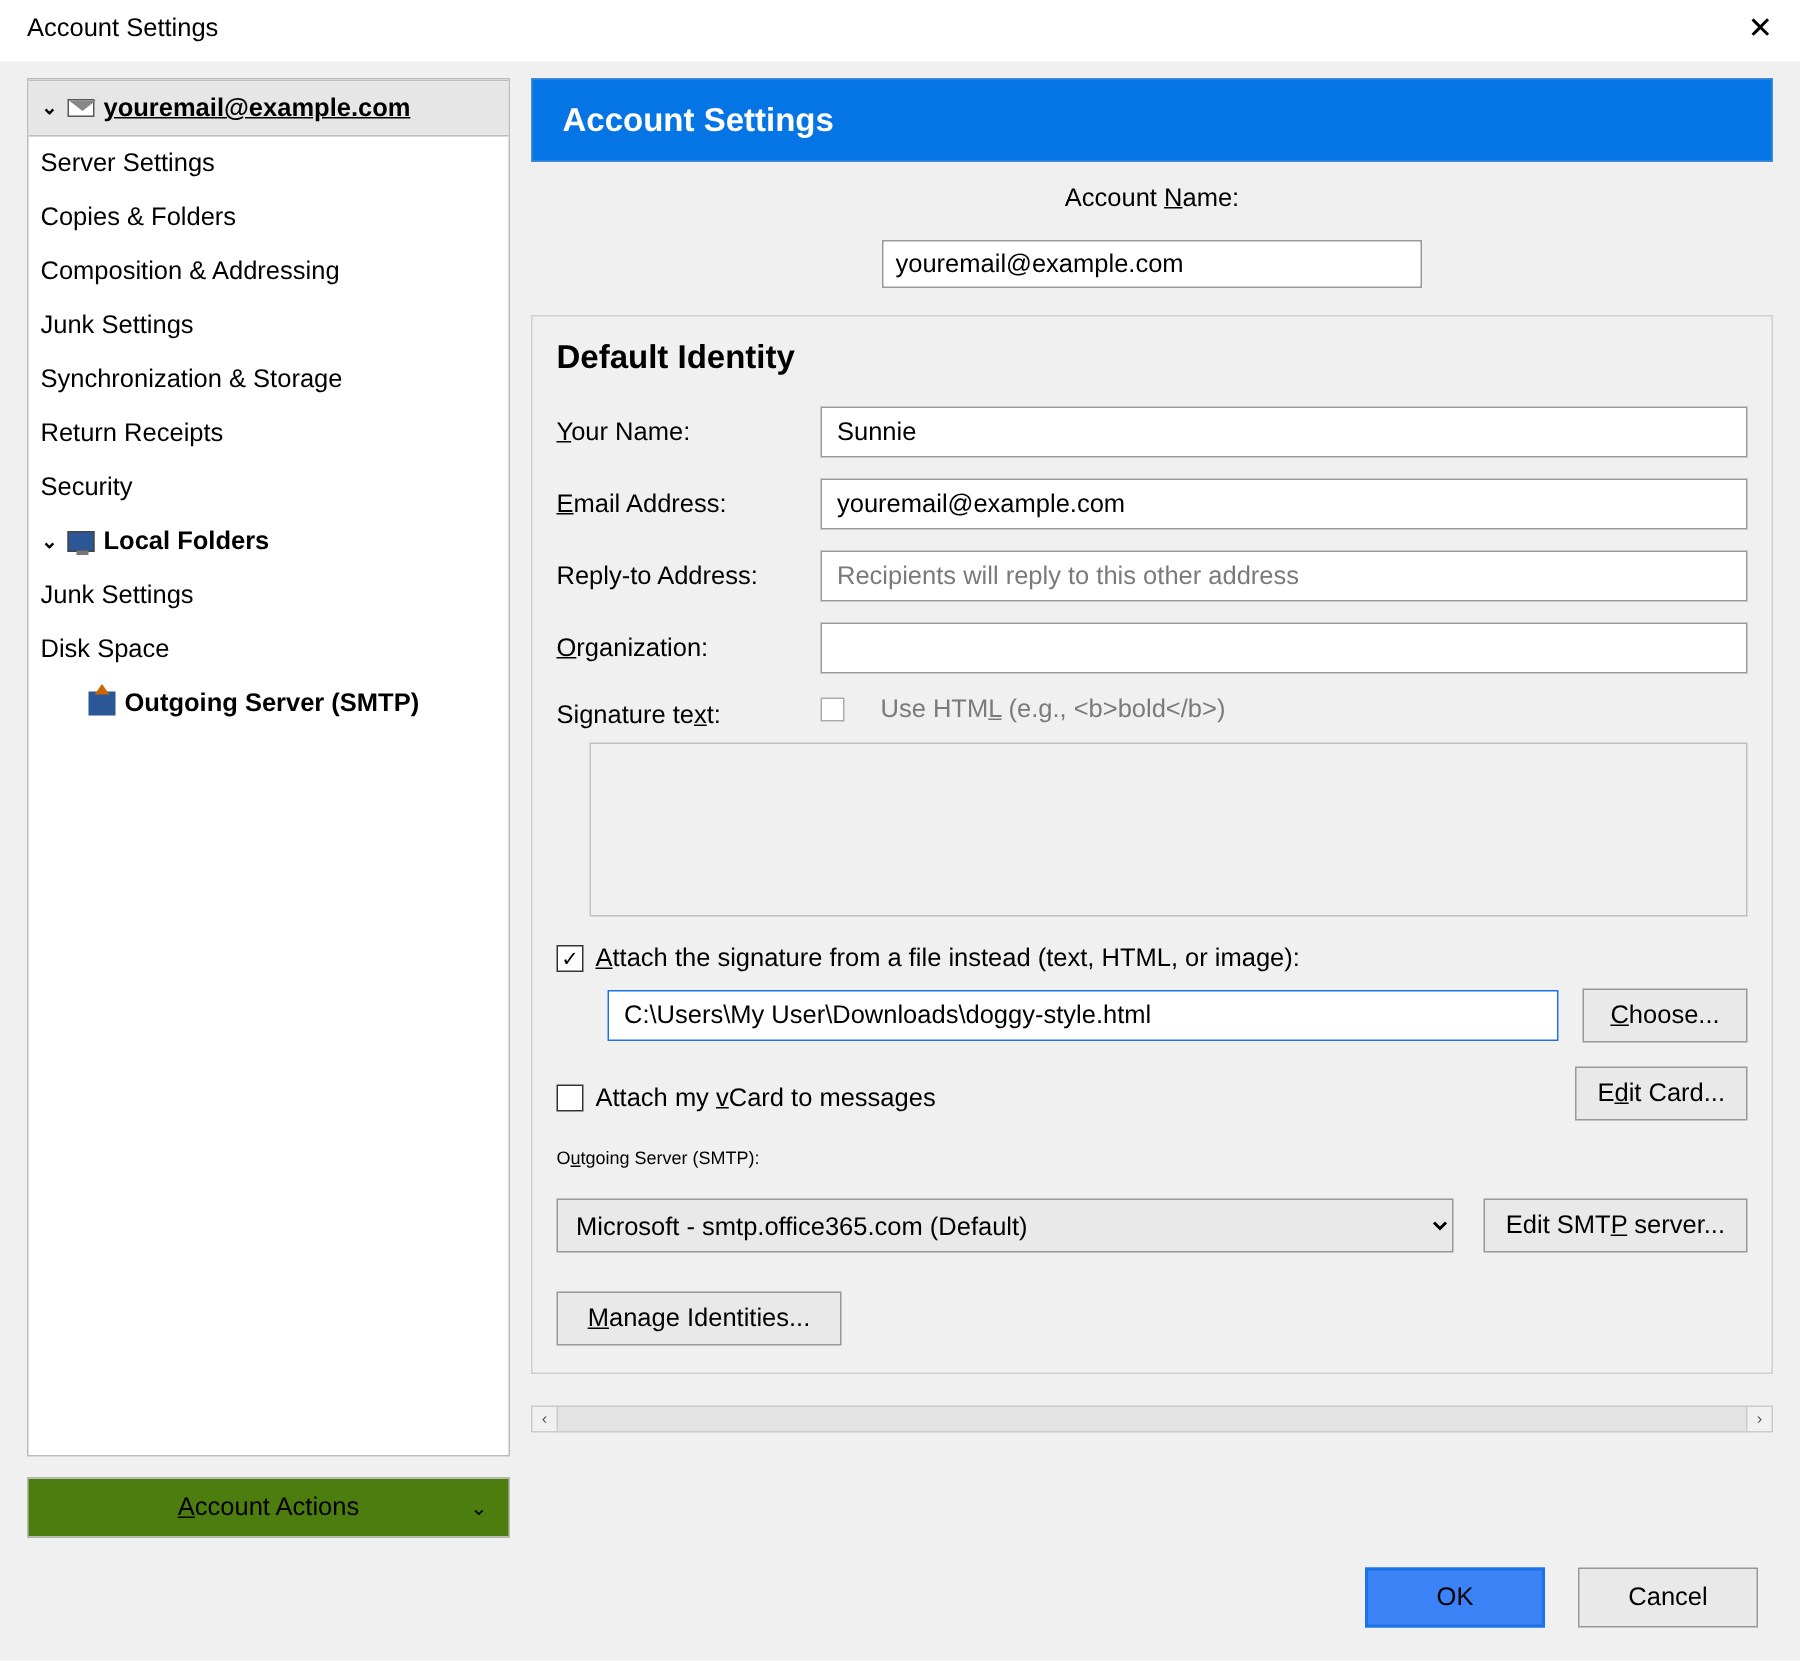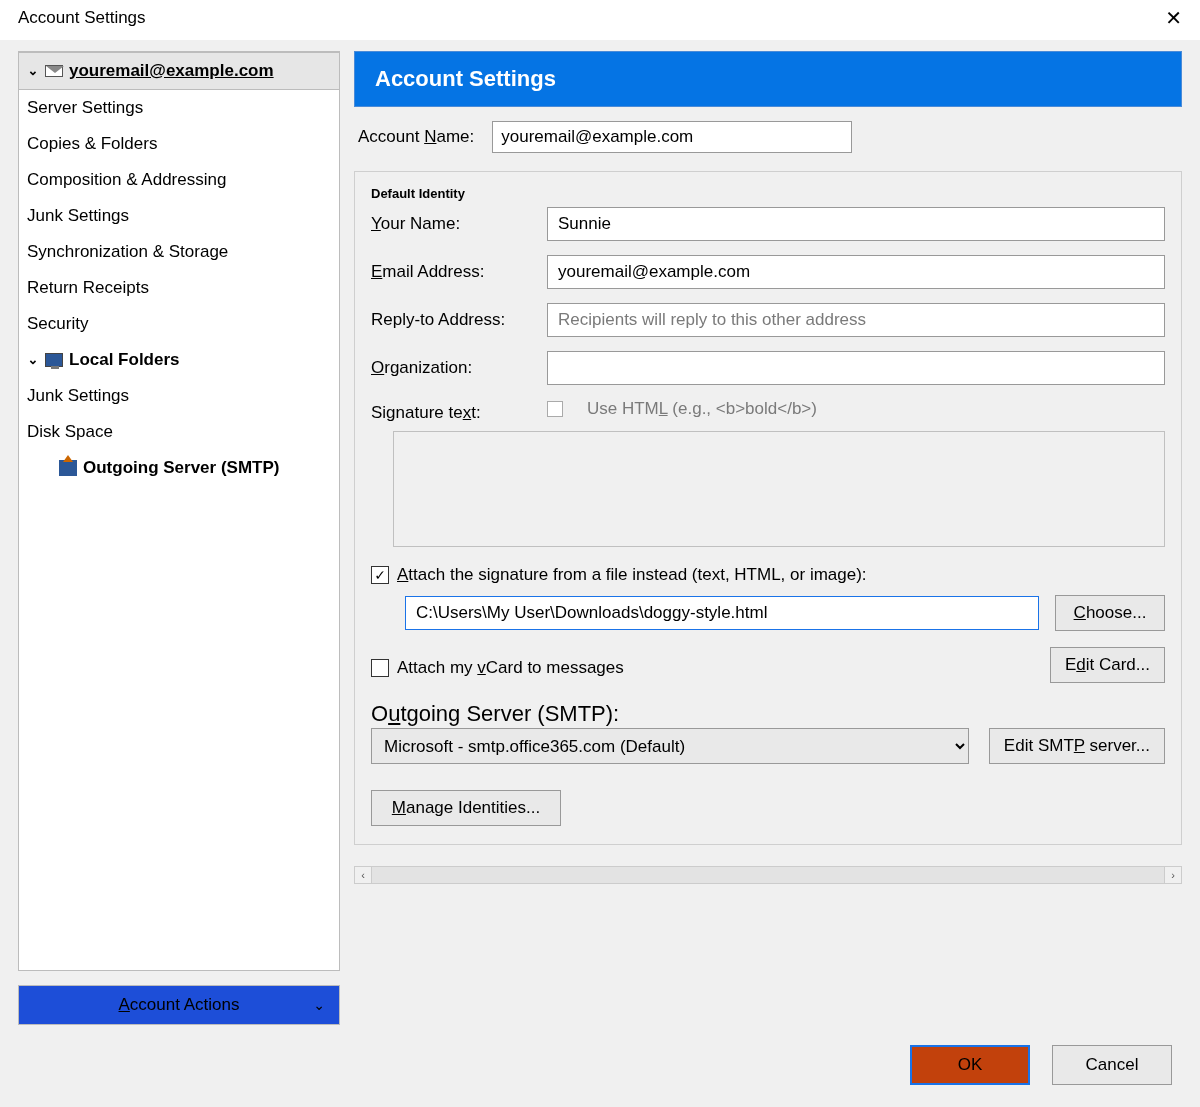--- a/index.html
+++ b/index.html
@@ -106,21 +106,21 @@
   .smtp-icon::after {
     content:"";
     position:absolute; left:4px; top:-5px;
     width:0;height:0;
     border-left:5px solid transparent;
     border-right:5px solid transparent;
     border-bottom:7px solid #cc6600;
   }
   .account-actions {
     margin-top: 14px;
-    background: #1d4ed8;
+    background: #4d7c0f;
     border: 1px solid #bcbcbc;
     height: 40px;
     display: flex;
     align-items: center;
     justify-content: center;
     position: relative;
     font-size: 17px;
   }
   .account-actions .dd {
     position: absolute; right: 14px; font-size: 14px;
@@ -141,33 +141,34 @@
     font-weight: 700;
     padding: 14px 20px;
     border: 1px solid #4a8bd8;
   }
   .acct-name-row {
     display: flex;
     align-items: center;
     gap: 18px;
     padding: 14px 4px 18px 4px;
     font-size: 17px;
+    flex-direction: column;
   }
   .acct-name-row input {
     width: 360px; height: 32px;
     border: 1px solid #999; padding: 2px 8px;
     font-size: 17px; font-family: inherit;
   }
   .identity-panel {
     border: 1px solid #cfcfcf;
     background: #f0f0f0;
     padding: 14px 16px 18px 16px;
   }
   .identity-panel h3 {
-    margin: 0 0 6px 0; font-size: 13px; font-weight: 700;
+    margin: 0 0 20px 0; font-size: 22px; font-weight: 700;
   }
   .identity-panel .desc {
     font-size: 17px; margin-bottom: 18px; line-height: 1.4;
   }
   .form-row {
     display: flex;
     align-items: center;
     margin-bottom: 14px;
   }
   .form-row .lbl {
@@ -205,21 +206,21 @@
   .btn {
     height: 36px; min-width: 110px;
     background: #e9e9e9; border: 1px solid #999;
     font-size: 17px; font-family: inherit;
     padding: 0 14px; cursor: default;
   }
   .vcard-row {
     display:flex; align-items:center; justify-content:space-between;
     margin-bottom: 18px;
   }
-  .smtp-label { font-size: 22px; margin-bottom: 1px; }
+  .smtp-label { font-size: 12px; margin-bottom: 20px; }
   .smtp-row { display:flex; gap:20px; align-items:center; }
   .smtp-select {
     flex:1; height: 36px; background:#e9e9e9;
     border:1px solid #999; font-size:17px; font-family:inherit;
     padding: 0 8px;
   }
   .manage-row { display:flex; margin-top: 26px; }
   .scrollbar-row {
     display:flex; align-items:center;
     margin-top: 20px; height: 20px;
@@ -230,21 +231,21 @@
   }
   .sb-track {
     flex:1;height:18px;background:#e3e3e3;border:1px solid #ccc;border-left:none;border-right:none;
   }
   .footer {
     display:flex; justify-content:flex-end; gap: 22px;
     padding: 20px 28px 22px 0;
     background: #f0f0f0;
   }
   .footer .btn { min-width: 120px; height: 40px; }
-  .footer .btn.primary { border: 2px solid #1a73e8; background:#c2410c; }
+  .footer .btn.primary { border: 2px solid #1a73e8; background:#3b82f6; }
 </style>
 </head>
 <body>
 
 <div class="window">
 
   <div class="titlebar">
     <span class="title">Account Settings</span>
     <span class="close-x">✕</span>
   </div>

